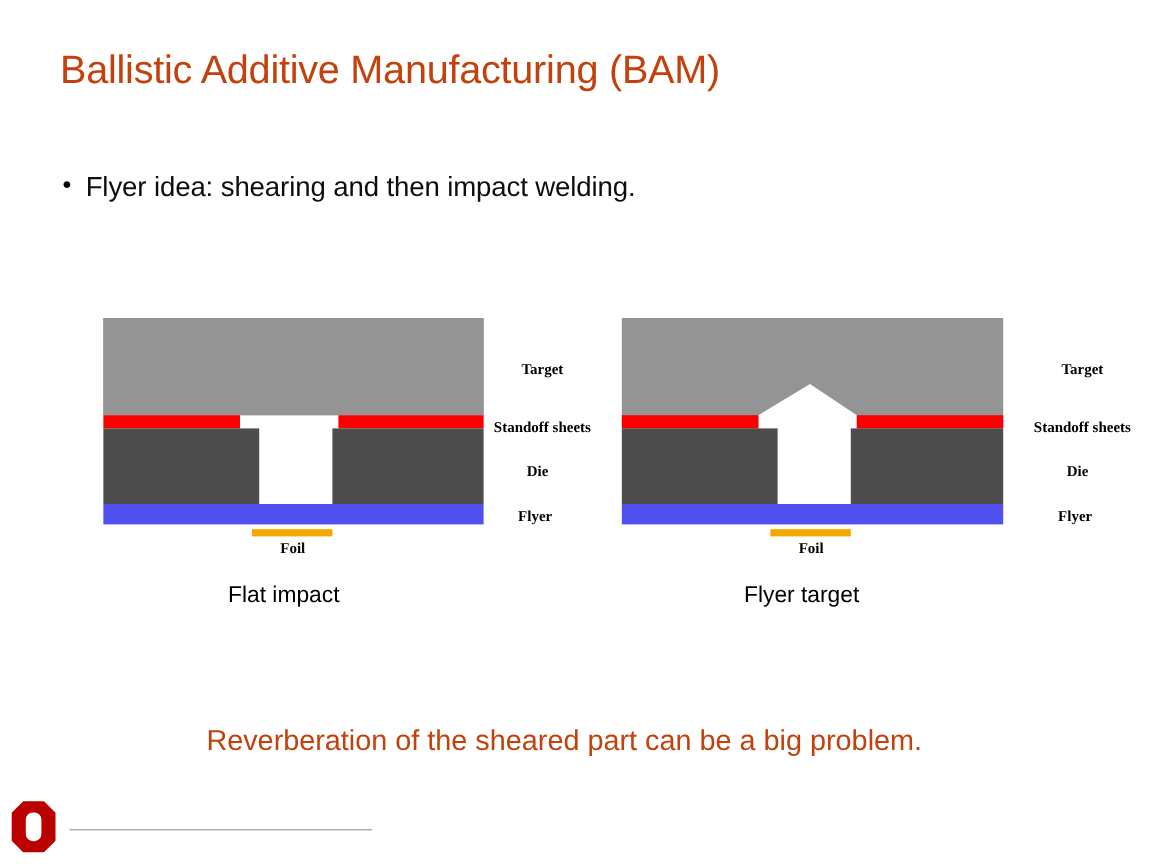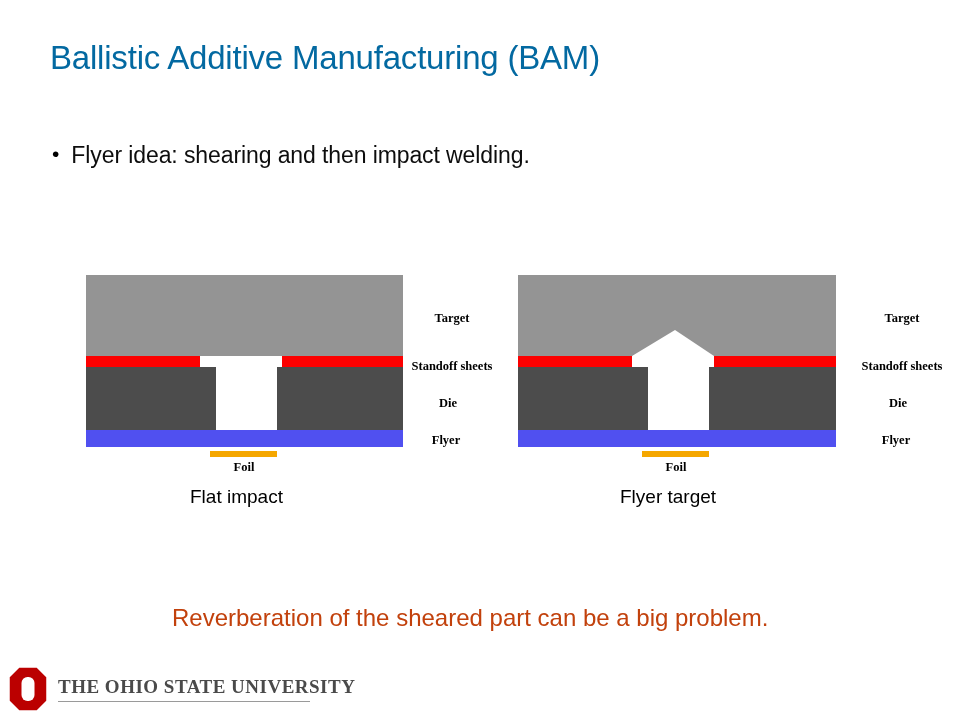--- a/index.html
+++ b/index.html
@@ -56,21 +56,20 @@
     position: absolute;
     left: 0;
     top: 0;
     width: 960px;
     height: 720px;
     pointer-events: none;
   }
   .diagram {
     position: absolute;
     pointer-events: auto;
-    margin-top: 10px;
   }
   .diagram svg { display: block; }
 
   .caption {
     position: absolute;
     font-size: 19px;
     color: #000;
     white-space: nowrap;
   }
   .caption-flat  { left: 190px; top: 486px; }
@@ -116,21 +115,21 @@
     font-size: 12.5px;
     font-weight: 400;
     color: #6b6b6b;
     letter-spacing: 1.3px;
     white-space: nowrap;
   }
 </style>
 </head>
 <body>
 
-<div class="slide-title" style="color: #0369a1;">Ballistic Additive Manufacturing (BAM)</div>
+<div class="slide-title" style="color: #c2410c;">Ballistic Additive Manufacturing (BAM)</div>
 
 <div class="bullet-row">
   <span class="bullet-dot">•</span>
   <span class="bullet-text">Flyer idea: shearing and then impact welding.</span>
 </div>
 
 <div class="figure-area">
 
   <div class="diagram" style="left:86px; top:265px;">
     <svg width="420" height="200" viewBox="0 0 420 200">
@@ -186,16 +185,15 @@
 </div>
 
 <div class="logo">
   <span class="logo-mark">
     <svg width="40" height="46" viewBox="0 0 40 46">
       <polygon points="11,1 29,1 39,11 39,35 29,45 11,45 1,35 1,11" fill="#BB0000" stroke="#ffffff" stroke-width="1.5"></polygon>
       <rect x="13.5" y="11" width="13" height="24" rx="6" ry="6" fill="#ffffff"></rect>
     </svg>
   </span>
   <span class="logo-text">
-    <span class="logo-univ" style="text-transform:uppercase; font-variant:small-caps;">The Ohio State University</span>
     <span class="logo-rule"></span>
   </span>
 </div>
 
 </body></html>

